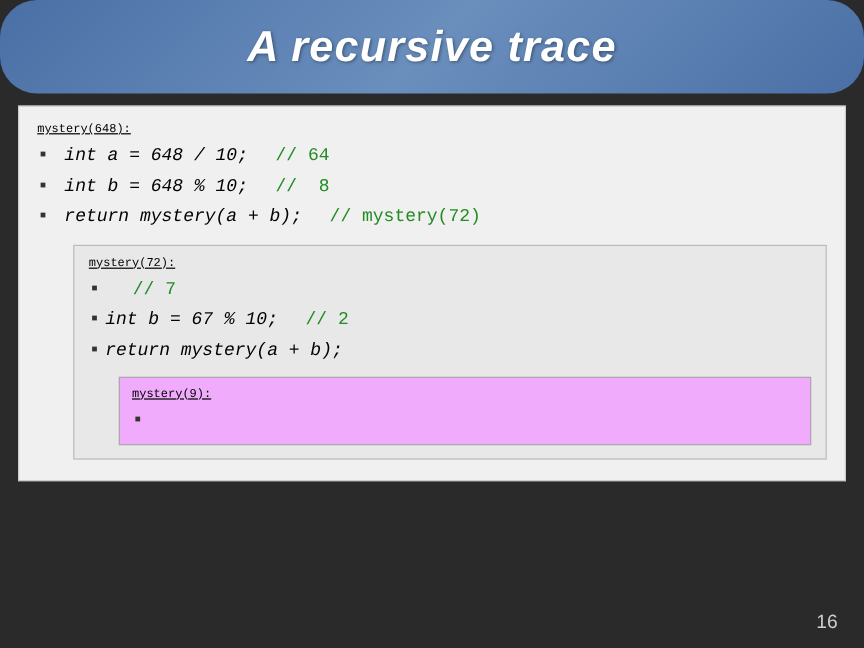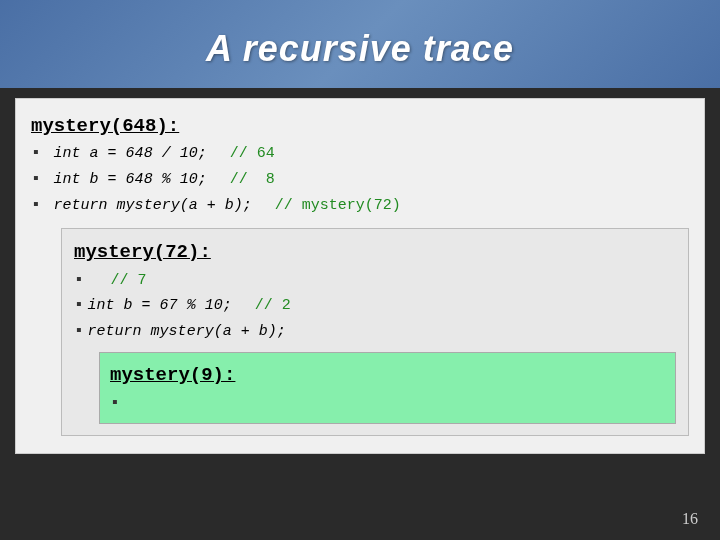--- a/index.html
+++ b/index.html
@@ -9,22 +9,23 @@
       height: 540px;
       background: #2a2a2a;
       font-family: Arial, sans-serif;
       position: relative;
       overflow: hidden;
     }
 
     .header {
       background: linear-gradient(135deg, #4a6fa5 0%, #6a8fbd 50%, #4a6fa5 100%);
       width: 100%;
-      padding: 28px 20px 18px 20px;
+      padding: 18px 20px 18px 20px;
       text-align: center;
+      border-radius: 31px;
     }
 
     .header h1 {
       color: #ffffff;
       font-size: 36px;
       font-weight: bold;
       font-style: italic;
       letter-spacing: 1px;
       text-shadow: 1px 1px 3px rgba(0,0,0,0.4);
     }
@@ -37,23 +38,23 @@
     }
 
     .code-block {
       font-family: 'Courier New', Courier, monospace;
       font-size: 15px;
       line-height: 1.6;
     }
 
     .method-name {
       color: #000000;
-      font-weight: bold;
+      font-weight: normal;
       text-decoration: underline;
-      font-size: 19px;
+      font-size: 10px;
     }
 
     .code-line {
       display: flex;
       align-items: baseline;
     }
 
     .bullet {
       color: #333;
       margin-right: 4px;
@@ -72,33 +73,33 @@
     }
 
     .nested-box {
       background: #e8e8e8;
       border: 1px solid #bbb;
       margin: 10px 0 5px 30px;
       padding: 8px 12px;
     }
 
     .double-nested-box {
-      background: #86efac;
+      background: #f0abfc;
       border: 1px solid #aaa;
       margin: 8px 0 3px 25px;
       padding: 7px 10px;
     }
 
     .page-number {
       position: absolute;
       bottom: 12px;
       right: 22px;
       color: #cccccc;
       font-size: 16px;
-      font-family: Liberation Serif, serif;
+      font-family: Liberation Sans, sans-serif;
     }
   </style>
 </head>
 <body>
 
 <div class="header">
   <h1>A recursive trace</h1>
 </div>
 
 <div class="main-content">

